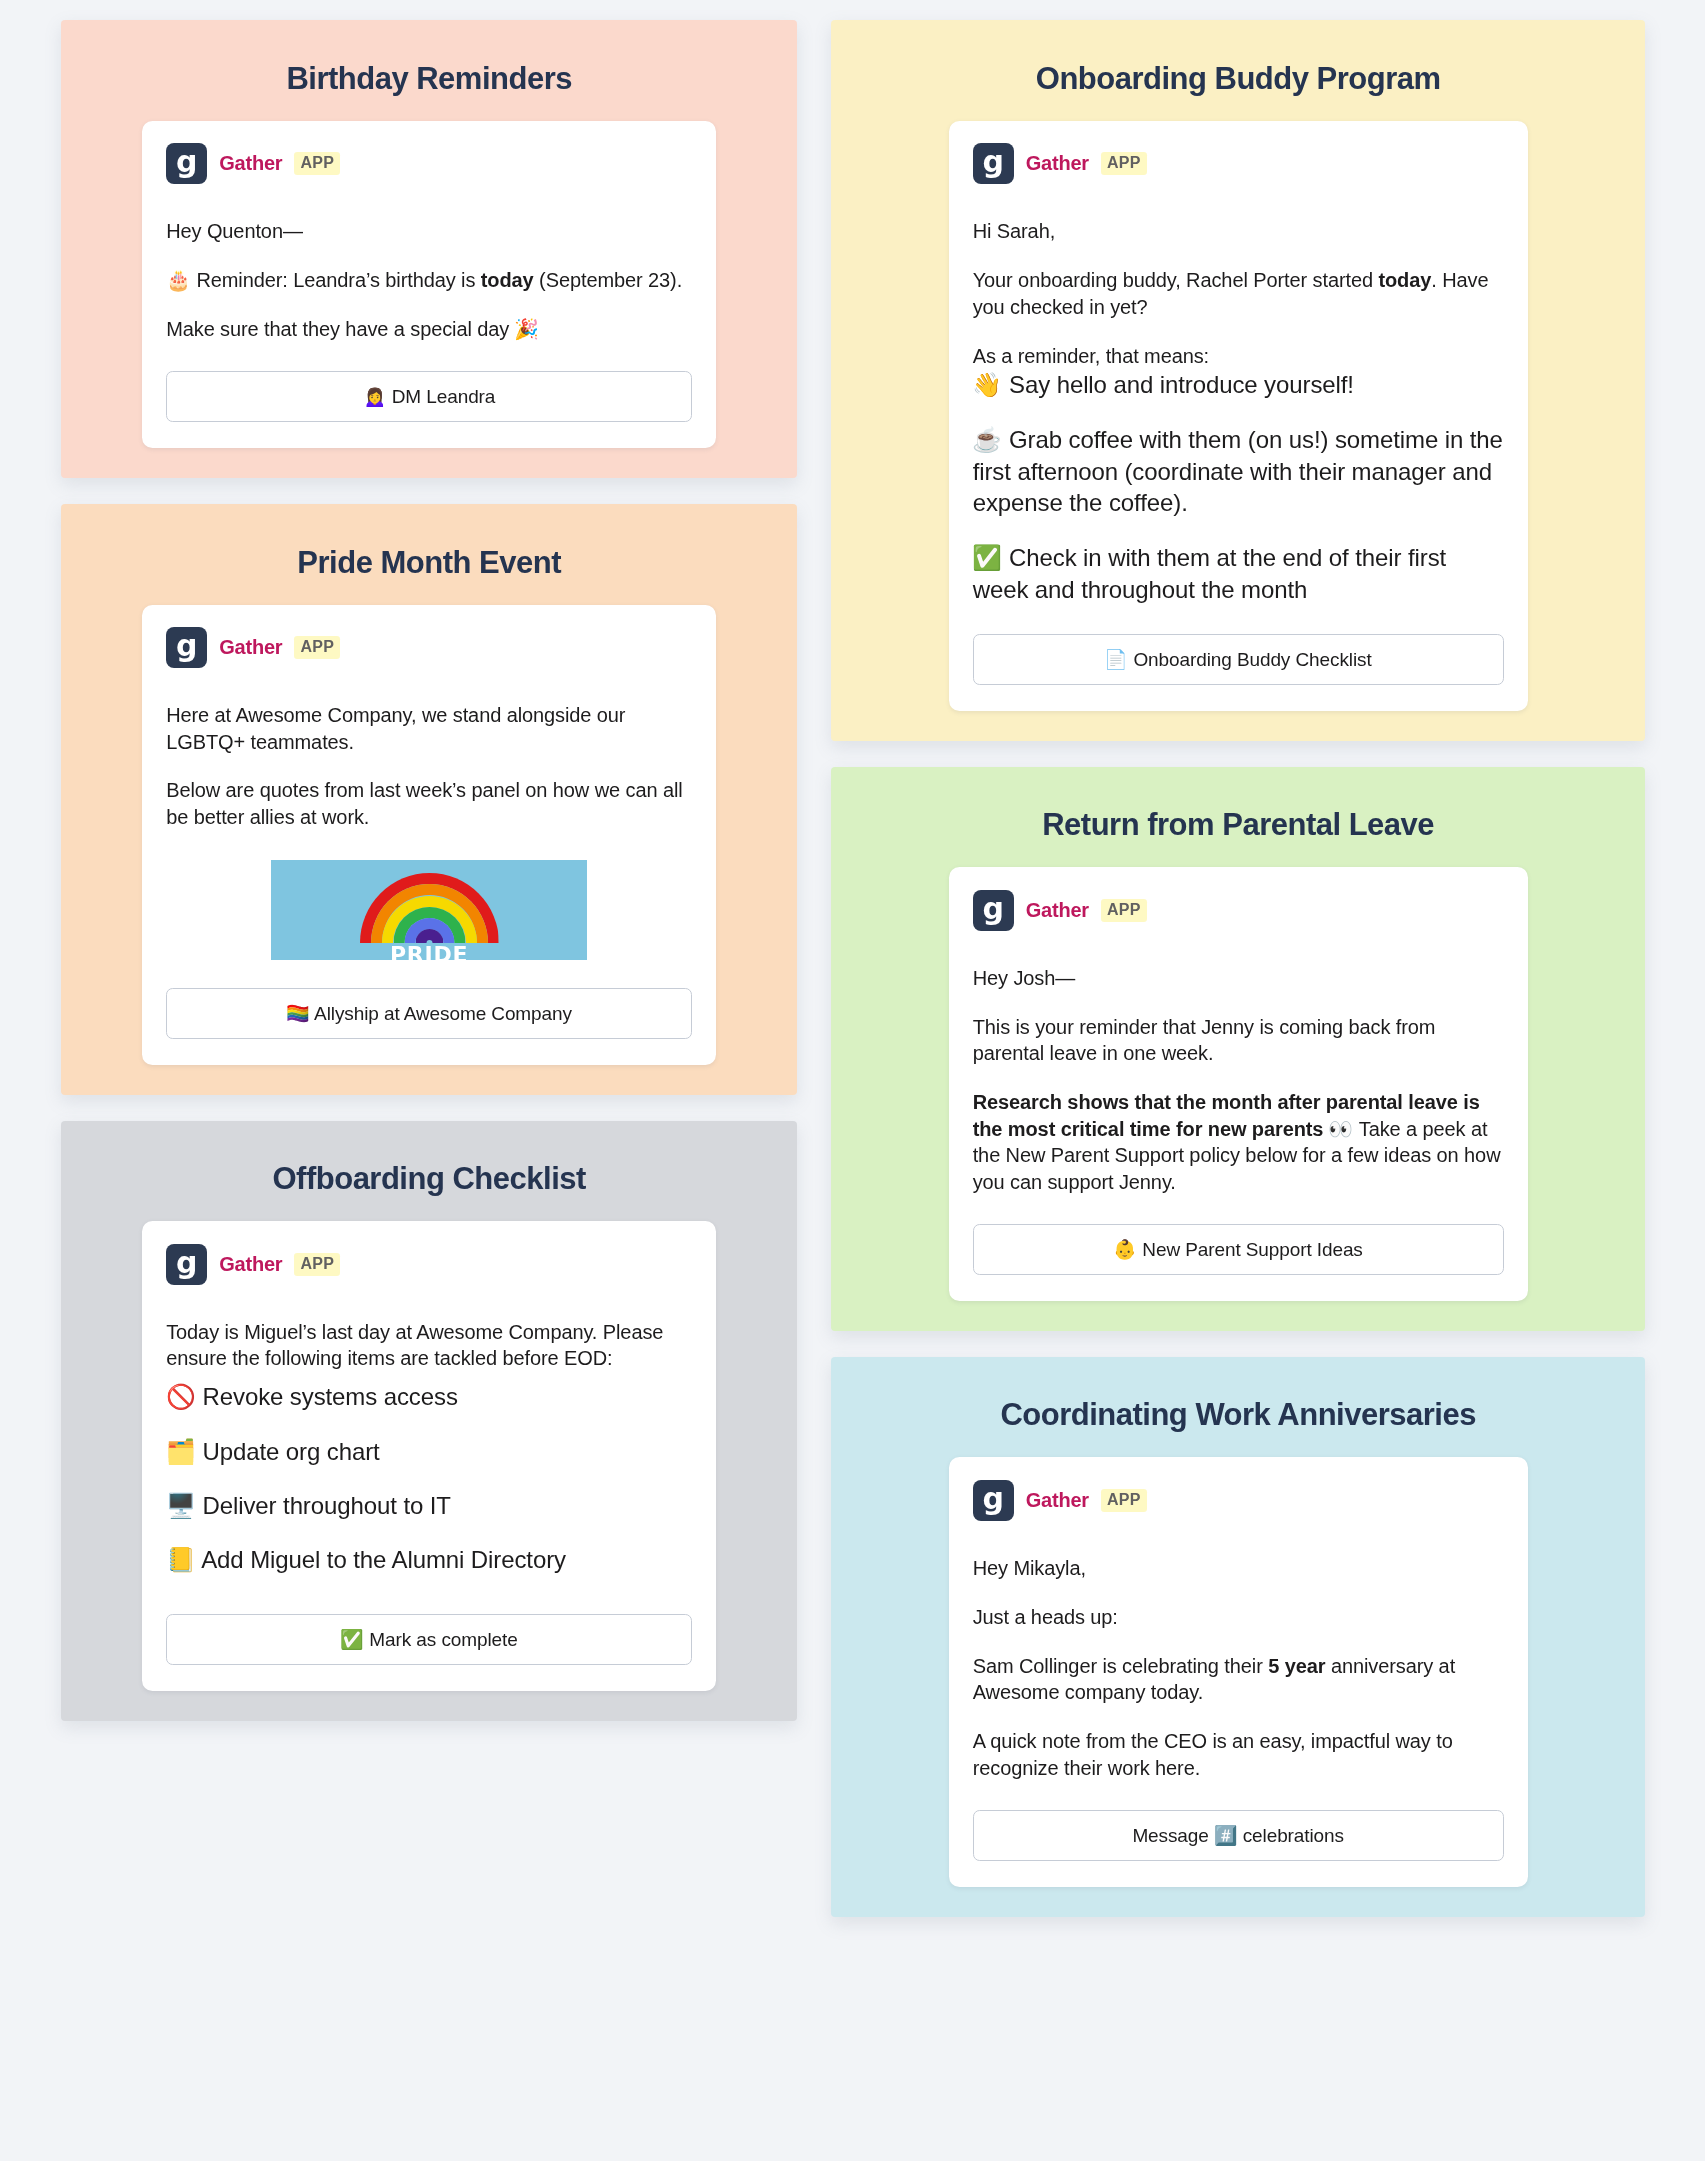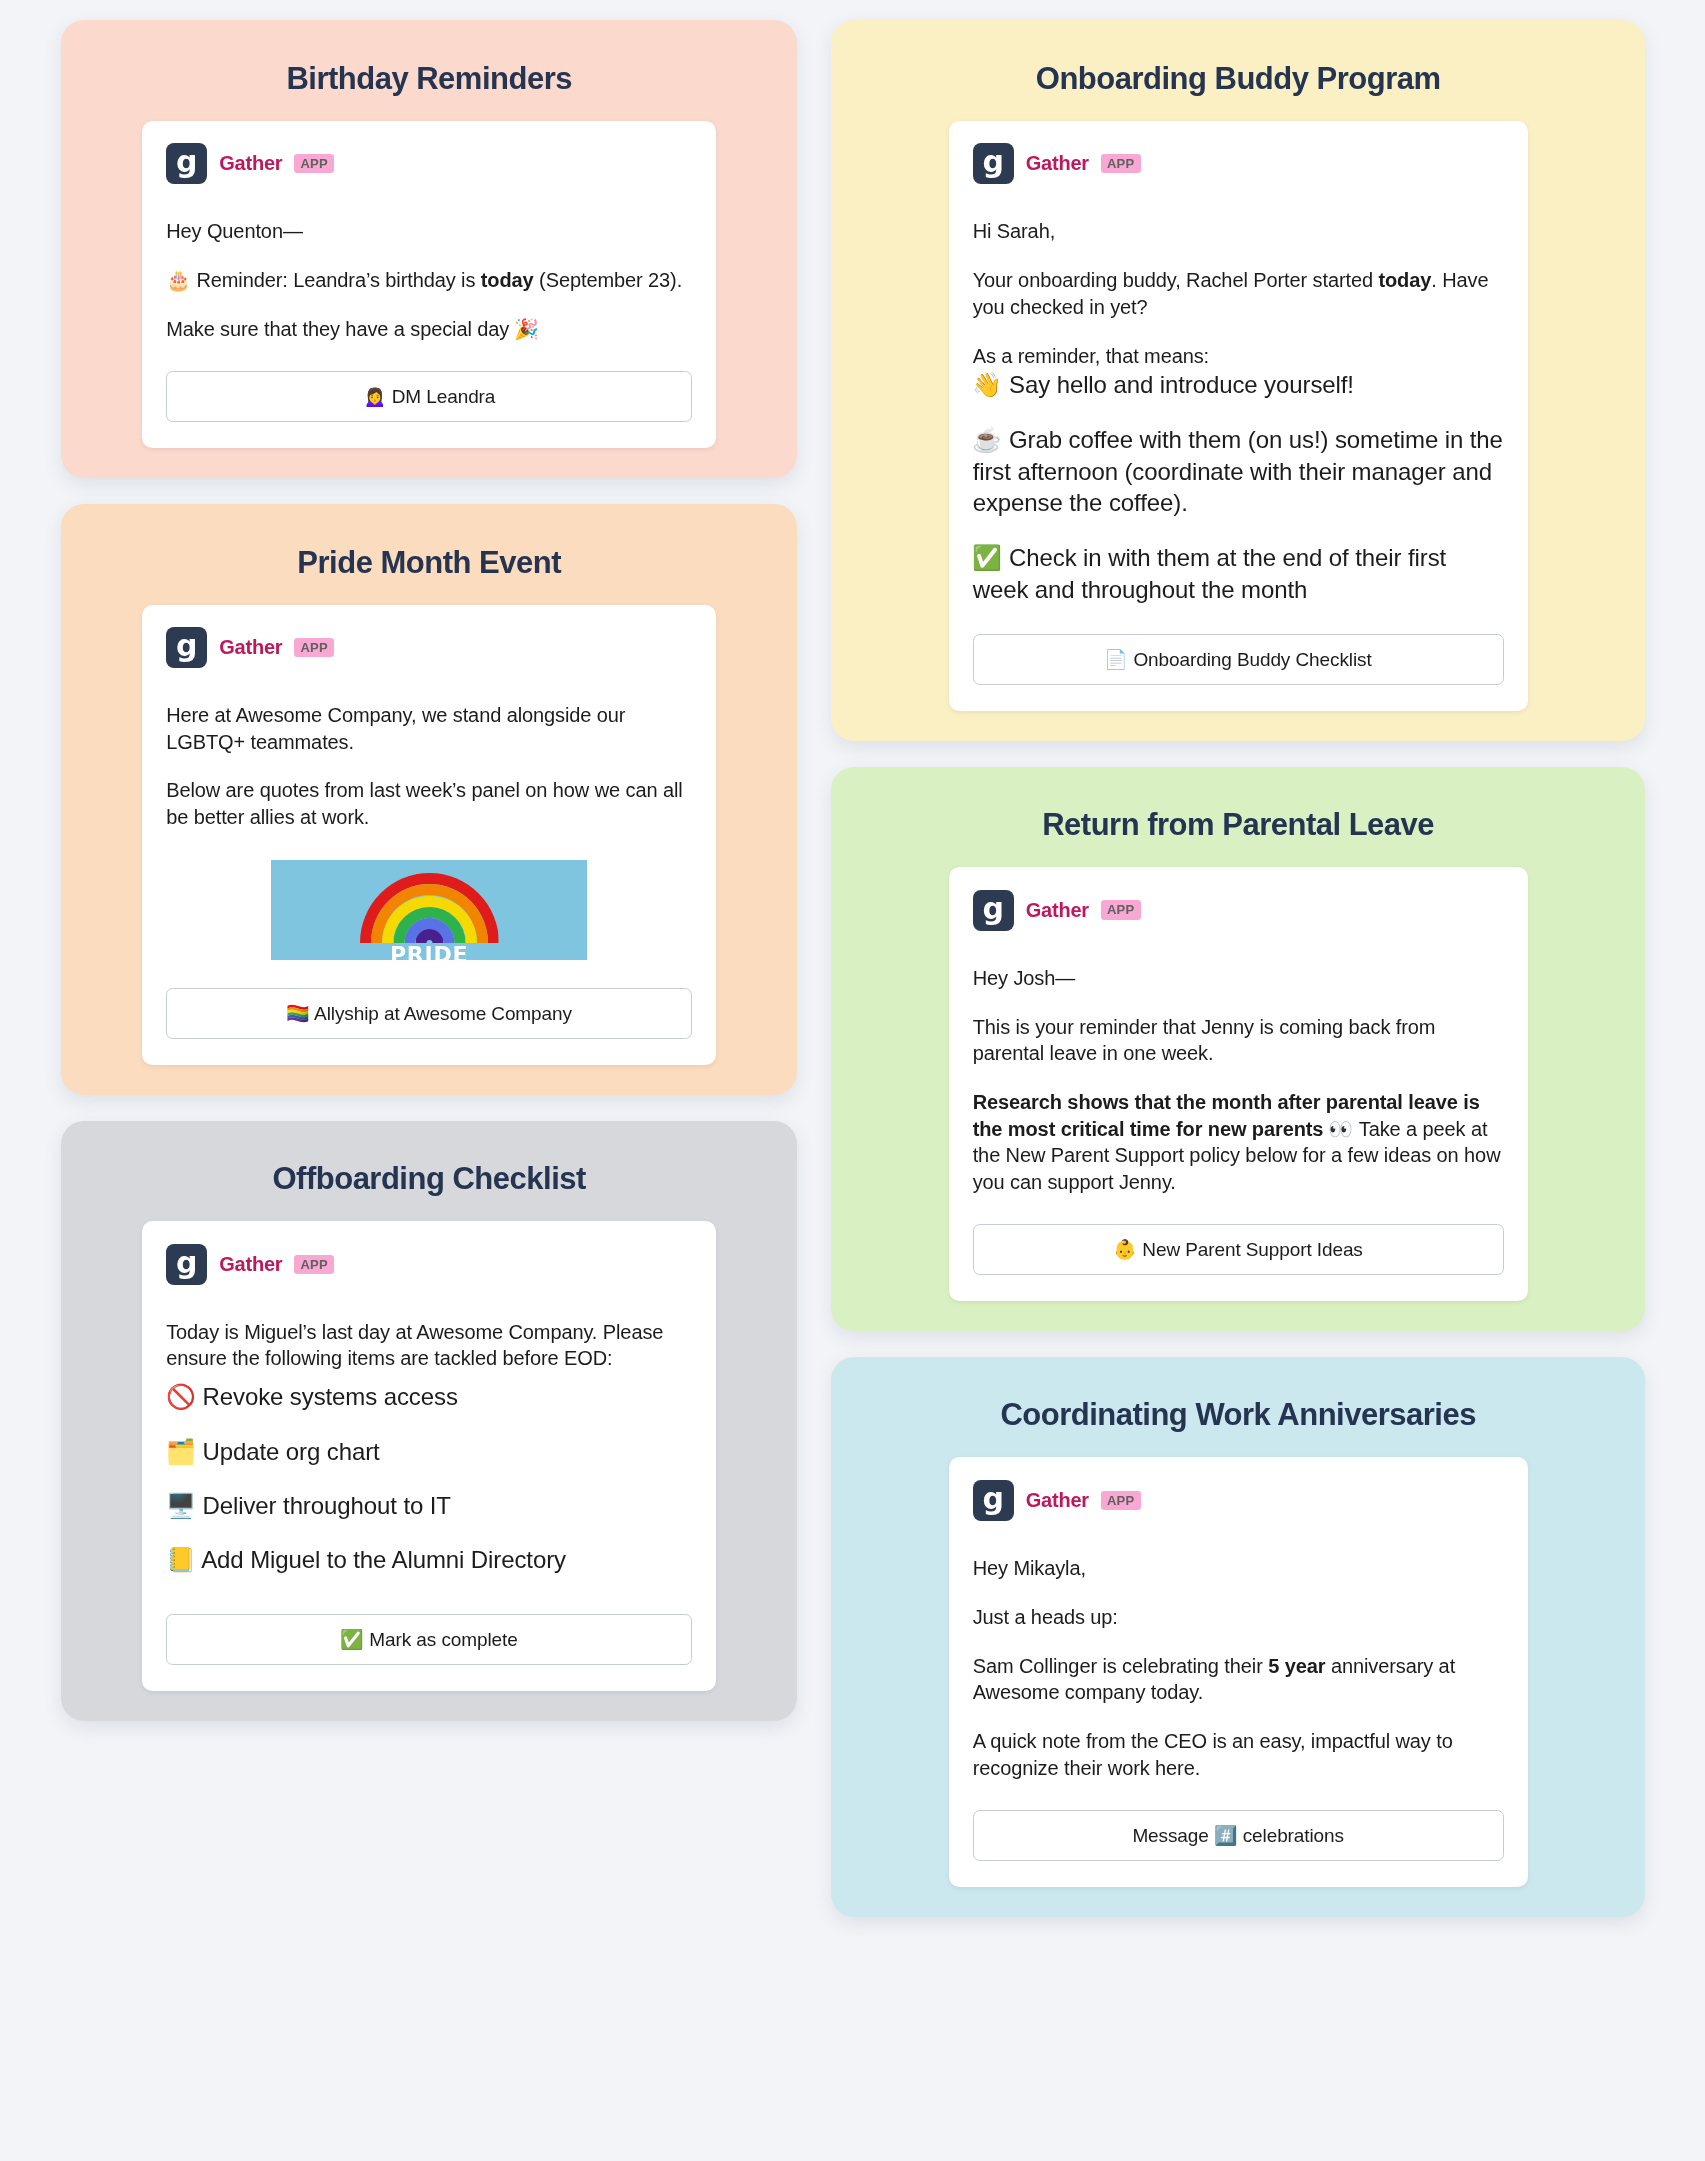--- a/index.html
+++ b/index.html
@@ -20,21 +20,21 @@
     gap: 34px;
     align-items: flex-start;
   }
 
   .column { display: flex; flex-direction: column; gap: 26px; }
   .col-left  { width: 771px; }
   .col-right { width: 852px; }
 
   
   .panel {
-    border-radius: 23px;
+    border-radius: 4px;
     padding: 22.4px 0 30px 0;
     box-shadow: 0 6.6px 17px rgba(120,130,150,0.16);
   }
 
   .panel-title {
     font-size: 31px;
     font-weight: 900;
     color: #253450;
     text-align: center;
     letter-spacing: -0.5px;
@@ -74,24 +74,24 @@
   }
 
   .app-name {
     font-size: 20px;
     font-weight: 700;
     color: #be185d;
     letter-spacing: -0.2px;
   }
 
   .app-badge {
-    font-size: 13px;
+    font-size: 16px;
     font-weight: 700;
     color: #616061;
-    background: #f9a8d4;
+    background: #fef9c3;
     border-radius: 3.3px;
     padding: 2px 6px 2.6px 6px;
     letter-spacing: 0.3px;
   }
 
   .msg-p {
     font-size: 20px;
     line-height: 1.33;
     color: #1d1c1d;
     margin-bottom: 22.4px;

